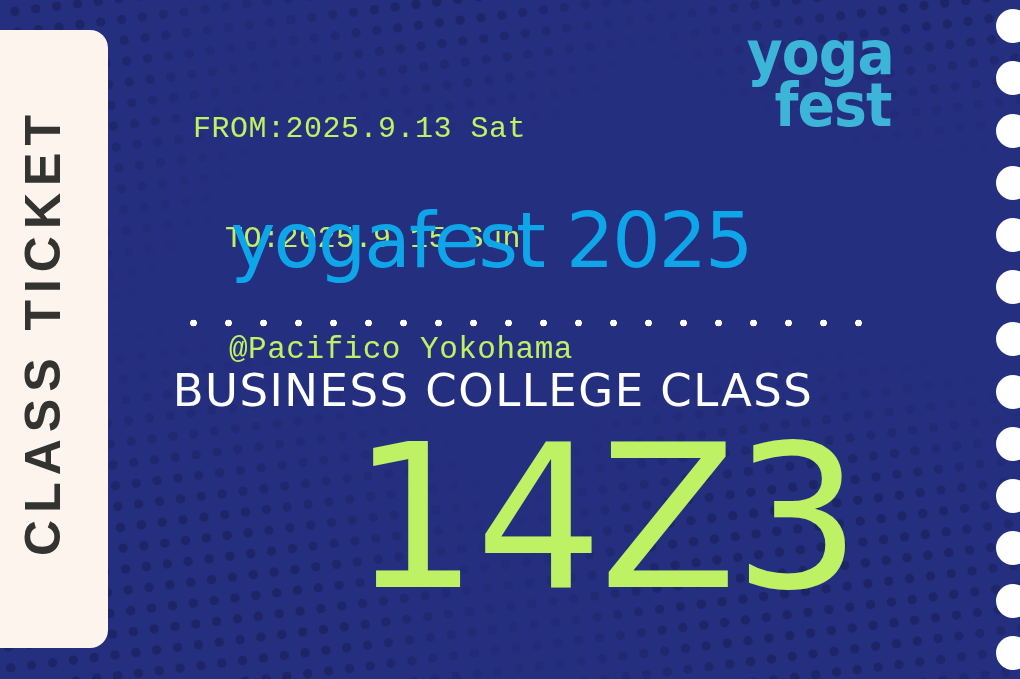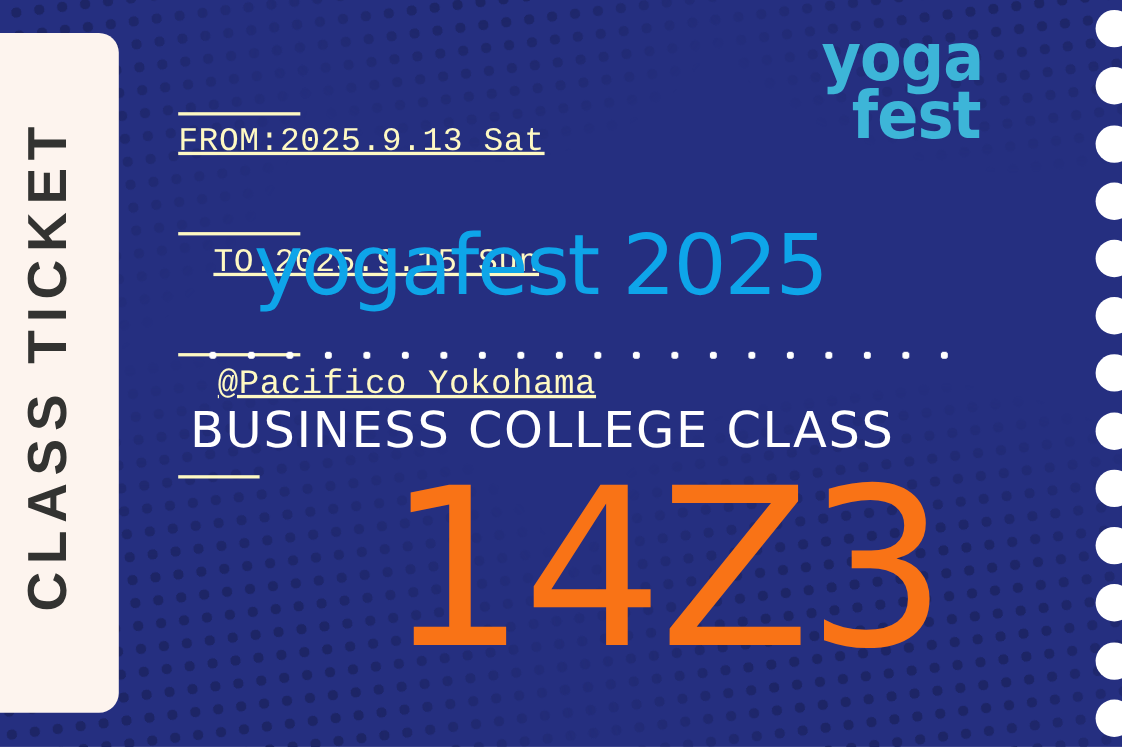--- a/index.html
+++ b/index.html
@@ -88,28 +88,27 @@
   
   #content {
     position:absolute;
     left:120px; top:0;
     width:760px; height:679px;
     z-index:4;
   }
 
   #meta {
     position:absolute;
-    left:42px; top:38px;
-    color:#fef9c3;
+    left:73px; top:38px;
+    color:#bef264;
     font-family:"Liberation Mono", monospace;
     font-size:30px;
     line-height:1.22;
     letter-spacing:0.5px;
     white-space:pre;
-    text-decoration:underline;
   }
   #meta .line-to { padding-left:32px; }
   #meta .line-venue { font-size:31px; letter-spacing:0.5px;margin-left:36px; }
 
   #logo {
     position:absolute;
     right:-14px; top:28px;
     color:#3DB5D8;
     font-family:"DejaVu Sans", sans-serif;
     font-weight:bold;
@@ -152,21 +151,21 @@
     font-family:"DejaVu Sans", sans-serif;
     font-size:45px;
     font-weight:normal;
     letter-spacing:1.5px;
     padding-right:14px;
   }
 
   #code {
     position:absolute;
     right:22px; top:418px;
-    color:#f97316;
+    color:#bef264;
     font-family:"DejaVu Sans", sans-serif;
     font-size:200px;
     font-weight:normal;
     line-height:1;
     letter-spacing:-3px;
   }
 </style>
 </head>
 <body>
 

